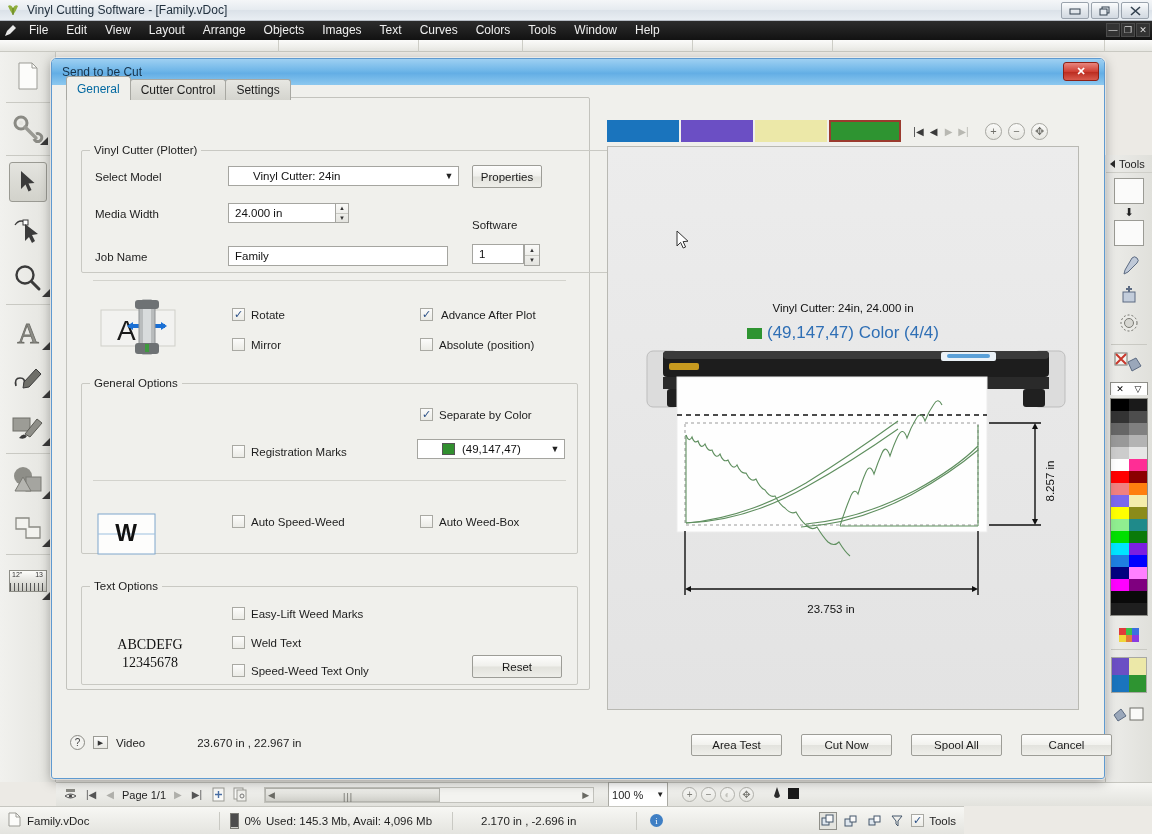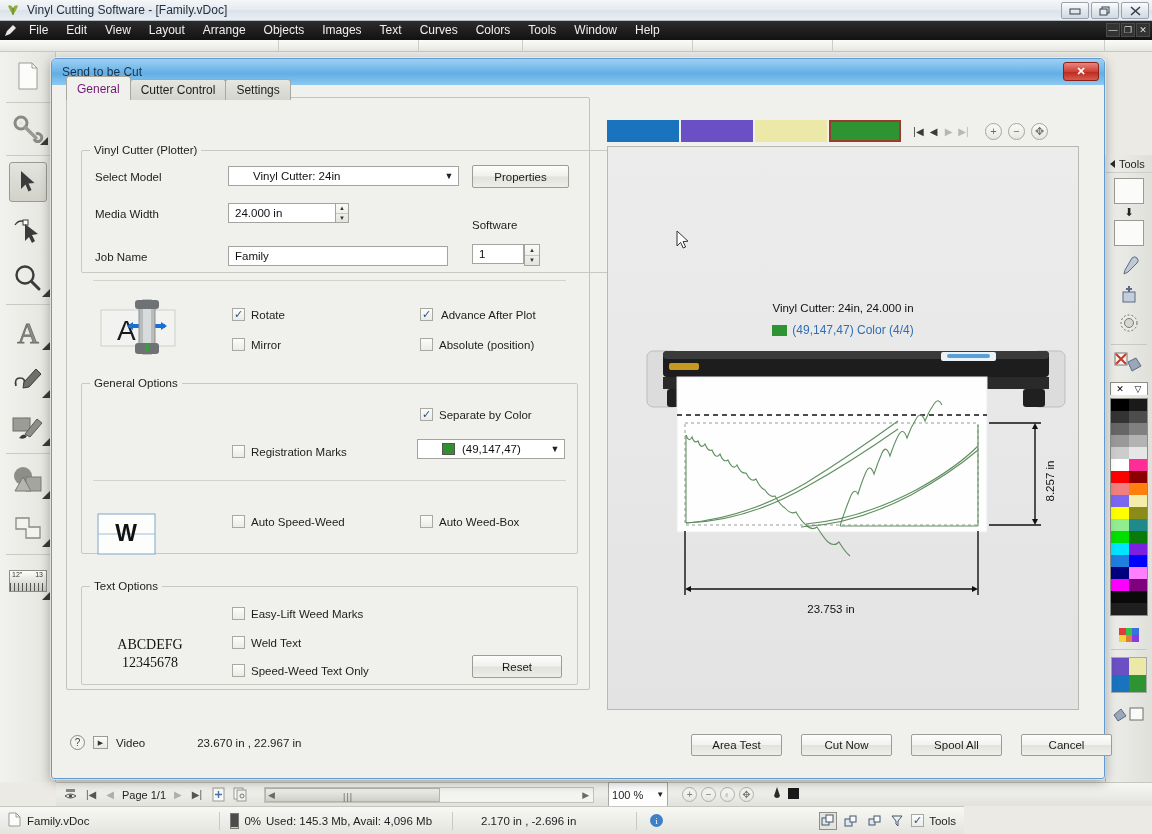--- a/index.html
+++ b/index.html
@@ -166,21 +166,21 @@
   
   .tabs { position:absolute; left:66px; top:76px; display:flex; align-items:flex-end; z-index:4;}
   .tab {
     height:21px; padding:0 10px; font-size:12px; color:#1d1d1d;
     display:flex; align-items:center;
     border:1px solid #a8a8a2; border-bottom:none; border-radius:3px 3px 0 0;
     background:linear-gradient(to bottom,#e7e7e2,#d4d4ce);
     margin-right:-1px;
   }
   .tab.active {
-    background:#f0f0ec; height:24px; color:#701a75; z-index:5; position:relative;
+    background:#f0f0ec; height:24px; color:#0369a1; z-index:5; position:relative;
   }
 
   .panel {
     position:absolute; left:66px; top:97px; width:524px; height:593px;
     border:1px solid #c3c3bd; background:#f0f0ec; border-radius:2px;
   }
 
   .fieldset { position:absolute; border:1px solid #c9c9c3; border-radius:2px; }
   .fslegend { position:absolute; top:-7px; left:8px; background:#f0f0ec; padding:0 4px; font-size:11.5px; color:#1d1d1d;}
 
@@ -226,21 +226,21 @@
   .nav-ic { width:15px; height:20px; display:flex; align-items:center; justify-content:center; font-size:10px; color:#3a3a3a;}
   .nav-ic.dim { color:#b8b8b2; }
   .rcirc { width:17px; height:17px; border-radius:50%; border:1px solid #a6a6a0; color:#6f6f69;
      background:linear-gradient(to bottom,#fafaf8,#e7e7e2); display:flex;align-items:center;justify-content:center;font-size:11px;}
   .canvas {
     position:absolute; left:0; top:28px; width:472px; height:564px;
     background:linear-gradient(to bottom,#ececec,#e3e3e3);
     border:1px solid #b9b9b3;
   }
   .cap1 { position:absolute; width:100%; text-align:center; font-size:11.5px; color:#111; }
-  .cap2 { position:absolute; width:100%; display:flex; align-items:center; justify-content:center; gap:5px; font-size:12px; color:#2f6fb5;}
+  .cap2 { position:absolute; width:100%; display:flex; align-items:center; justify-content:center; gap:5px; font-size:17px; color:#2f6fb5;}
 
   .footer-left { position:absolute; left:70px; top:735px; display:flex; align-items:center; gap:8px; font-size:11.5px; color:#1d1d1d;}
   .qmark { width:15px;height:15px;border-radius:50%;border:1px solid #8b8b85; color:#444;
      display:flex;align-items:center;justify-content:center;font-size:10px; background:#f3f3f0;}
   .vidbtn { width:15px;height:13px;border:1px solid #9b9b95;background:linear-gradient(to bottom,#fbfbfa,#e8e8e3);
      display:flex;align-items:center;justify-content:center;font-size:7px;color:#333;}
 
   .dlgbtns { position:absolute; top:734px; display:flex; gap:19px; left:691px;}
   .dlgbtn { width:91px; height:22px; border:1px solid #9d9d97; border-radius:2px;
     background:linear-gradient(to bottom,#fdfdfc 0%,#f2f2ee 48%,#e3e3de 52%,#efefea 100%);
@@ -629,21 +629,21 @@
   <div class="panel">
 
     <div class="fieldset" style="left:14px; top:52px; width:572px; height:123px;">
       <span class="fslegend">Vinyl Cutter (Plotter)</span>
     </div>
     <span class="lbl" style="left:28px; top:73px;">Select Model</span>
     <div class="combo" style="left:161px; top:68px; width:231px;">
       <span>Vinyl Cutter: 24in</span>
       <span class="arw">▼</span>
     </div>
-    <div class="btn" style="left:405px; top:67px; width:97px;">Properties</div>
+    <div class="btn" style="left:405px; top:67px; width:70px;">Properties</div>
 
     <span class="lbl" style="left:28px; top:110px;">Media Width</span>
     <div class="txt" style="left:161px; top:105px; width:113px;">
       <span>24.000 in</span>
     </div>
     <div class="spin" style="left:268px; top:105px;">
       <span>▲</span>
         <span>▼</span>
     </div>
 

